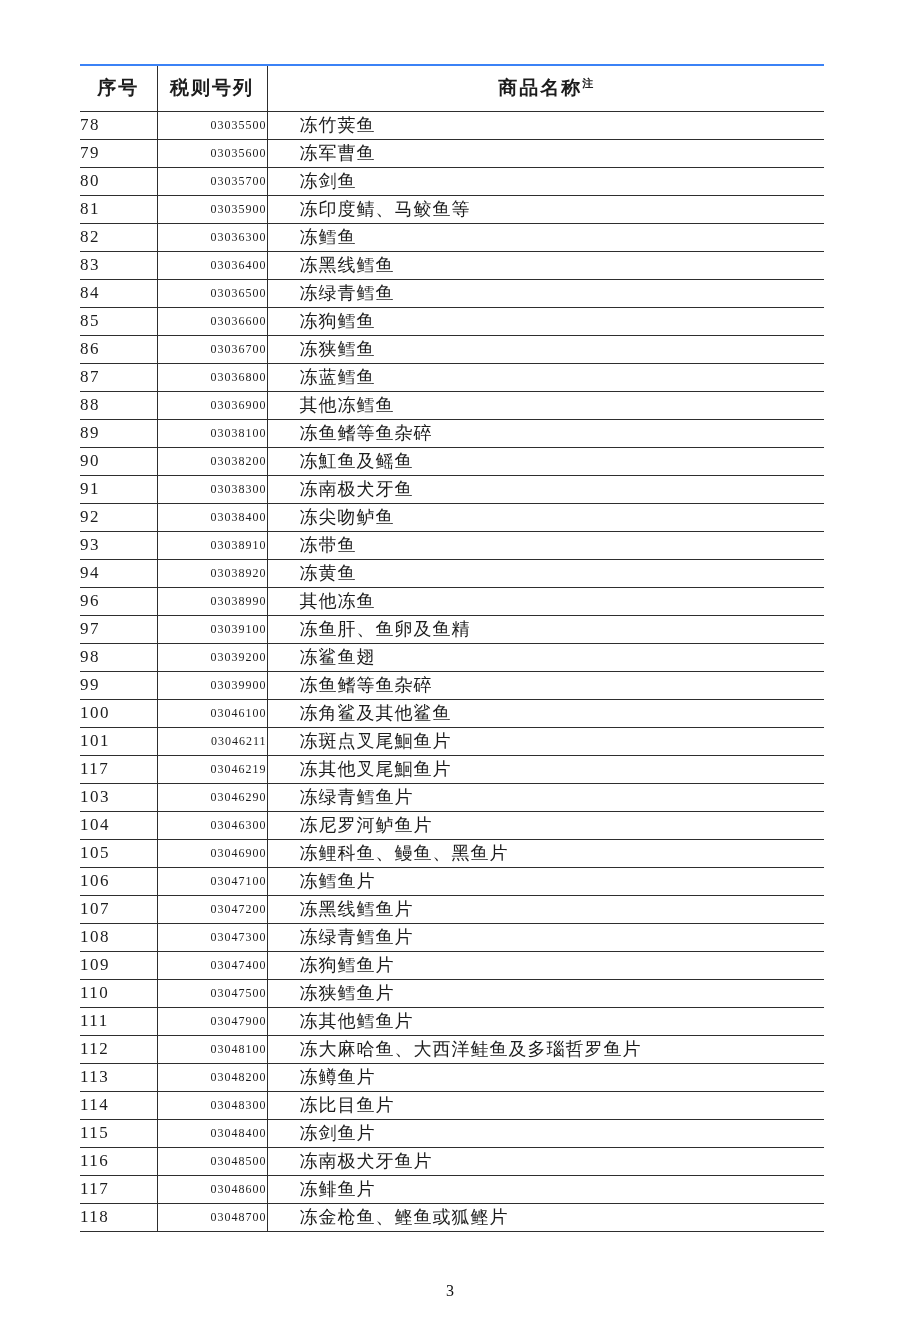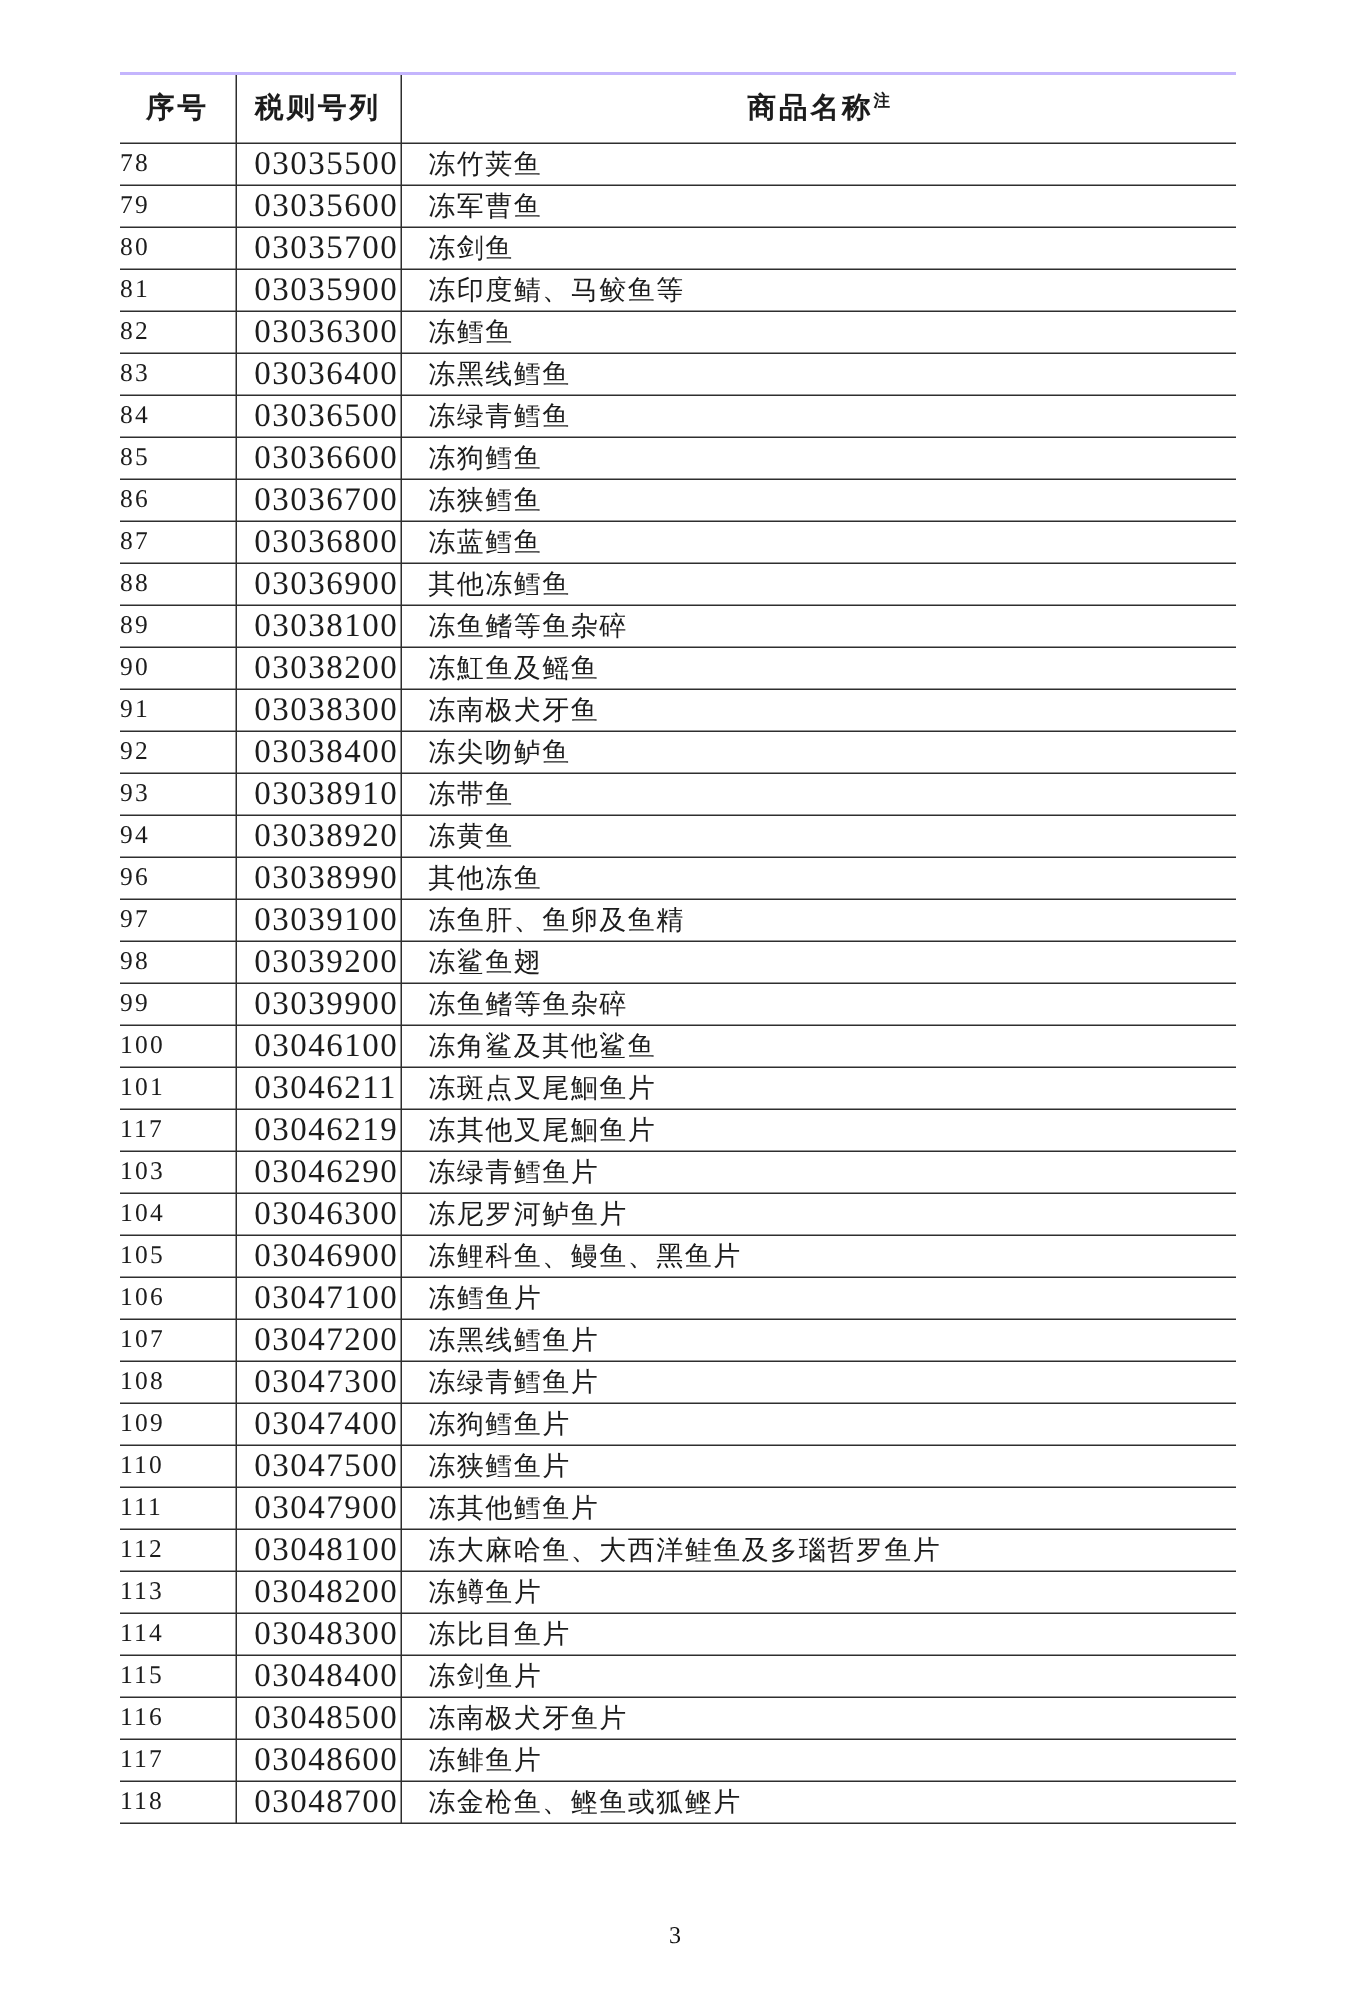--- a/index.html
+++ b/index.html
@@ -16,25 +16,25 @@
 
   .page {
     position: absolute;
     inset: 0;
     background: #ffffff;
   }
 
   table.tariff-table {
     position: absolute;
     left: 80px;
-    top: 48px;
+    top: 64px;
     width: 744px;
     border-collapse: collapse;
     table-layout: fixed;
-    border-top: 2px solid #c4b5fd;
+    border-top: 2px solid #3b82f6;
   }
 
   .tariff-table th,
   .tariff-table td {
     border-bottom: 1.6px solid #2e2e2e;
     font-weight: normal;
     vertical-align: middle;
     overflow: hidden;
     white-space: nowrap;
   }
@@ -70,29 +70,29 @@
     height: 28px;
     font-size: 18px;
   }
 
   .tariff-table td.col-index {
     letter-spacing: 1.5px;
     font-size: 17px;
   }
 
   .tariff-table td.col-code {
-    text-align: left;
+    text-align: right;
     letter-spacing: 1px;
-    font-size: 22px;
+    font-size: 12px;
     padding-left: 12px;
   }
 
   .tariff-table td.col-name {
     text-align: left;
-    padding-left: 18px;
+    padding-left: 32px;
     letter-spacing: 1px;
   }
 
   .page-number {
     position: absolute;
     left: 0;
     top: 1282px;
     width: 100%;
     text-align: center;
     font-size: 16px;

